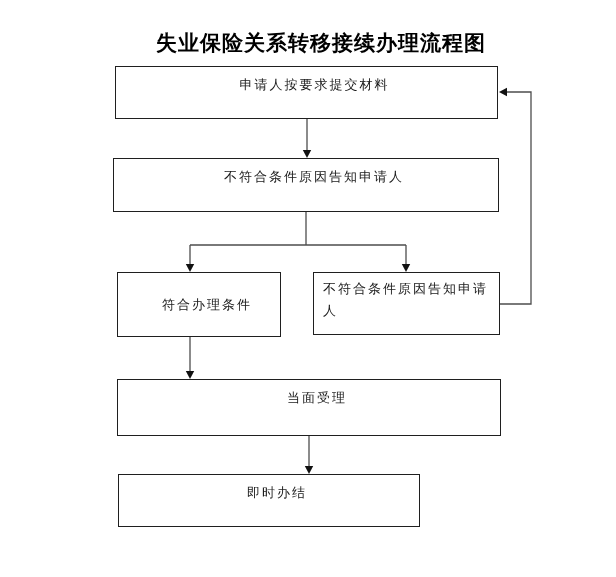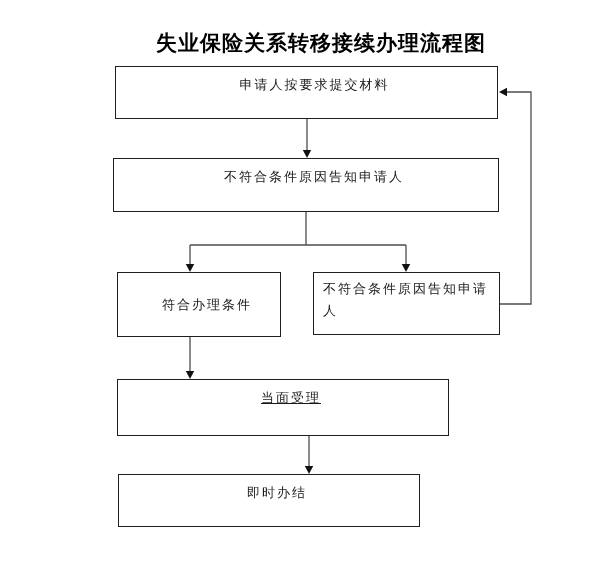--- a/index.html
+++ b/index.html
@@ -58,21 +58,21 @@
   }
   .node.wrap-text {
     padding: 5px 9px 0 9px;
     text-align: left;
     line-height: 22px;
   }
   #node-submit      { left: 115px; top: 66px;  width: 383px; height: 53px; }
   #node-review      { left: 113px; top: 158px; width: 386px; height: 54px; }
   #node-qualified   { left: 117px; top: 272px; width: 164px; height: 65px; }
   #node-unqualified { left: 313px; top: 272px; width: 187px; height: 63px; }
-  #node-accept      { left: 117px; top: 379px; width: 332px; height: 57px; text-decoration: underline; }
+  #node-accept      { left: 117px; top: 379px; width: 384px; height: 57px; }
   #node-complete    { left: 118px; top: 474px; width: 302px; height: 53px; }
 </style>
 </head>
 <body>
 
 <div class="canvas">
 
   <h1 class="title">失业保险关系转移接续办理流程图</h1>
 
   <svg class="connectors" viewBox="0 0 616 577" xmlns="http://www.w3.org/2000/svg">

